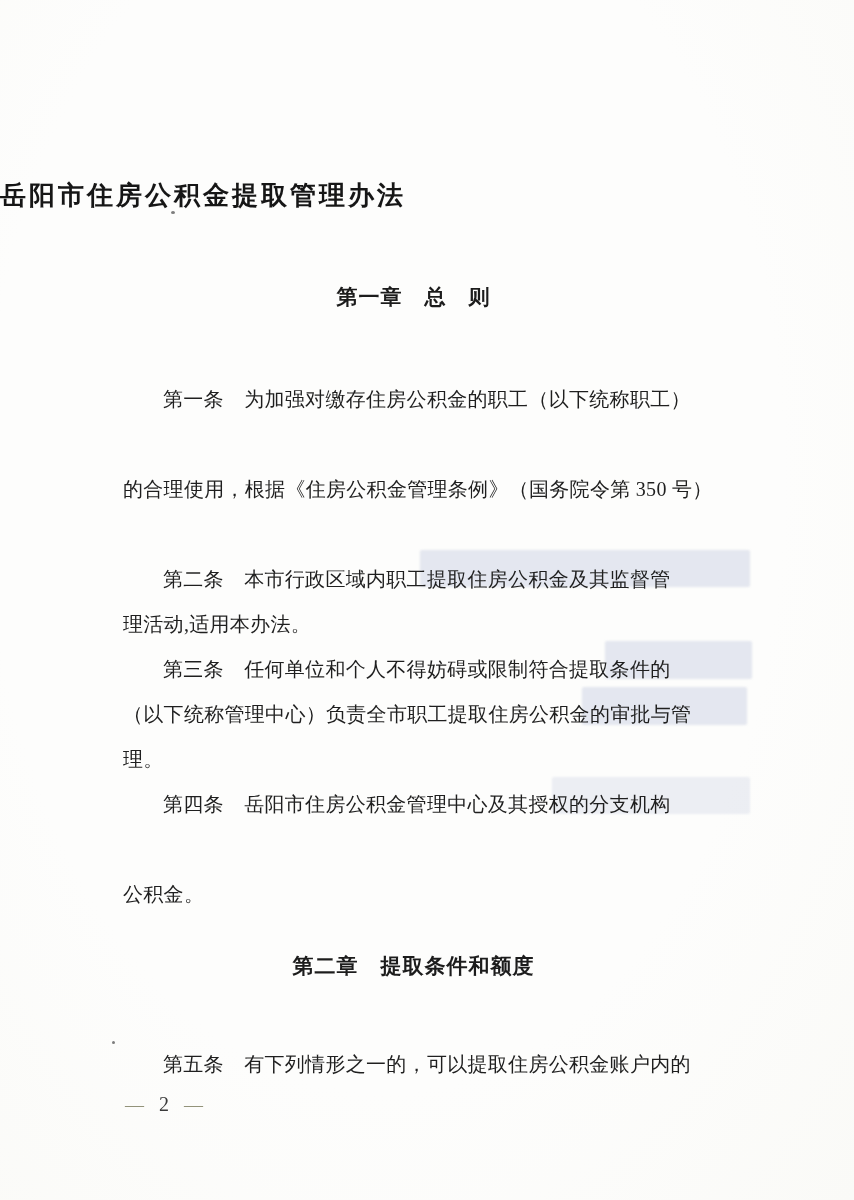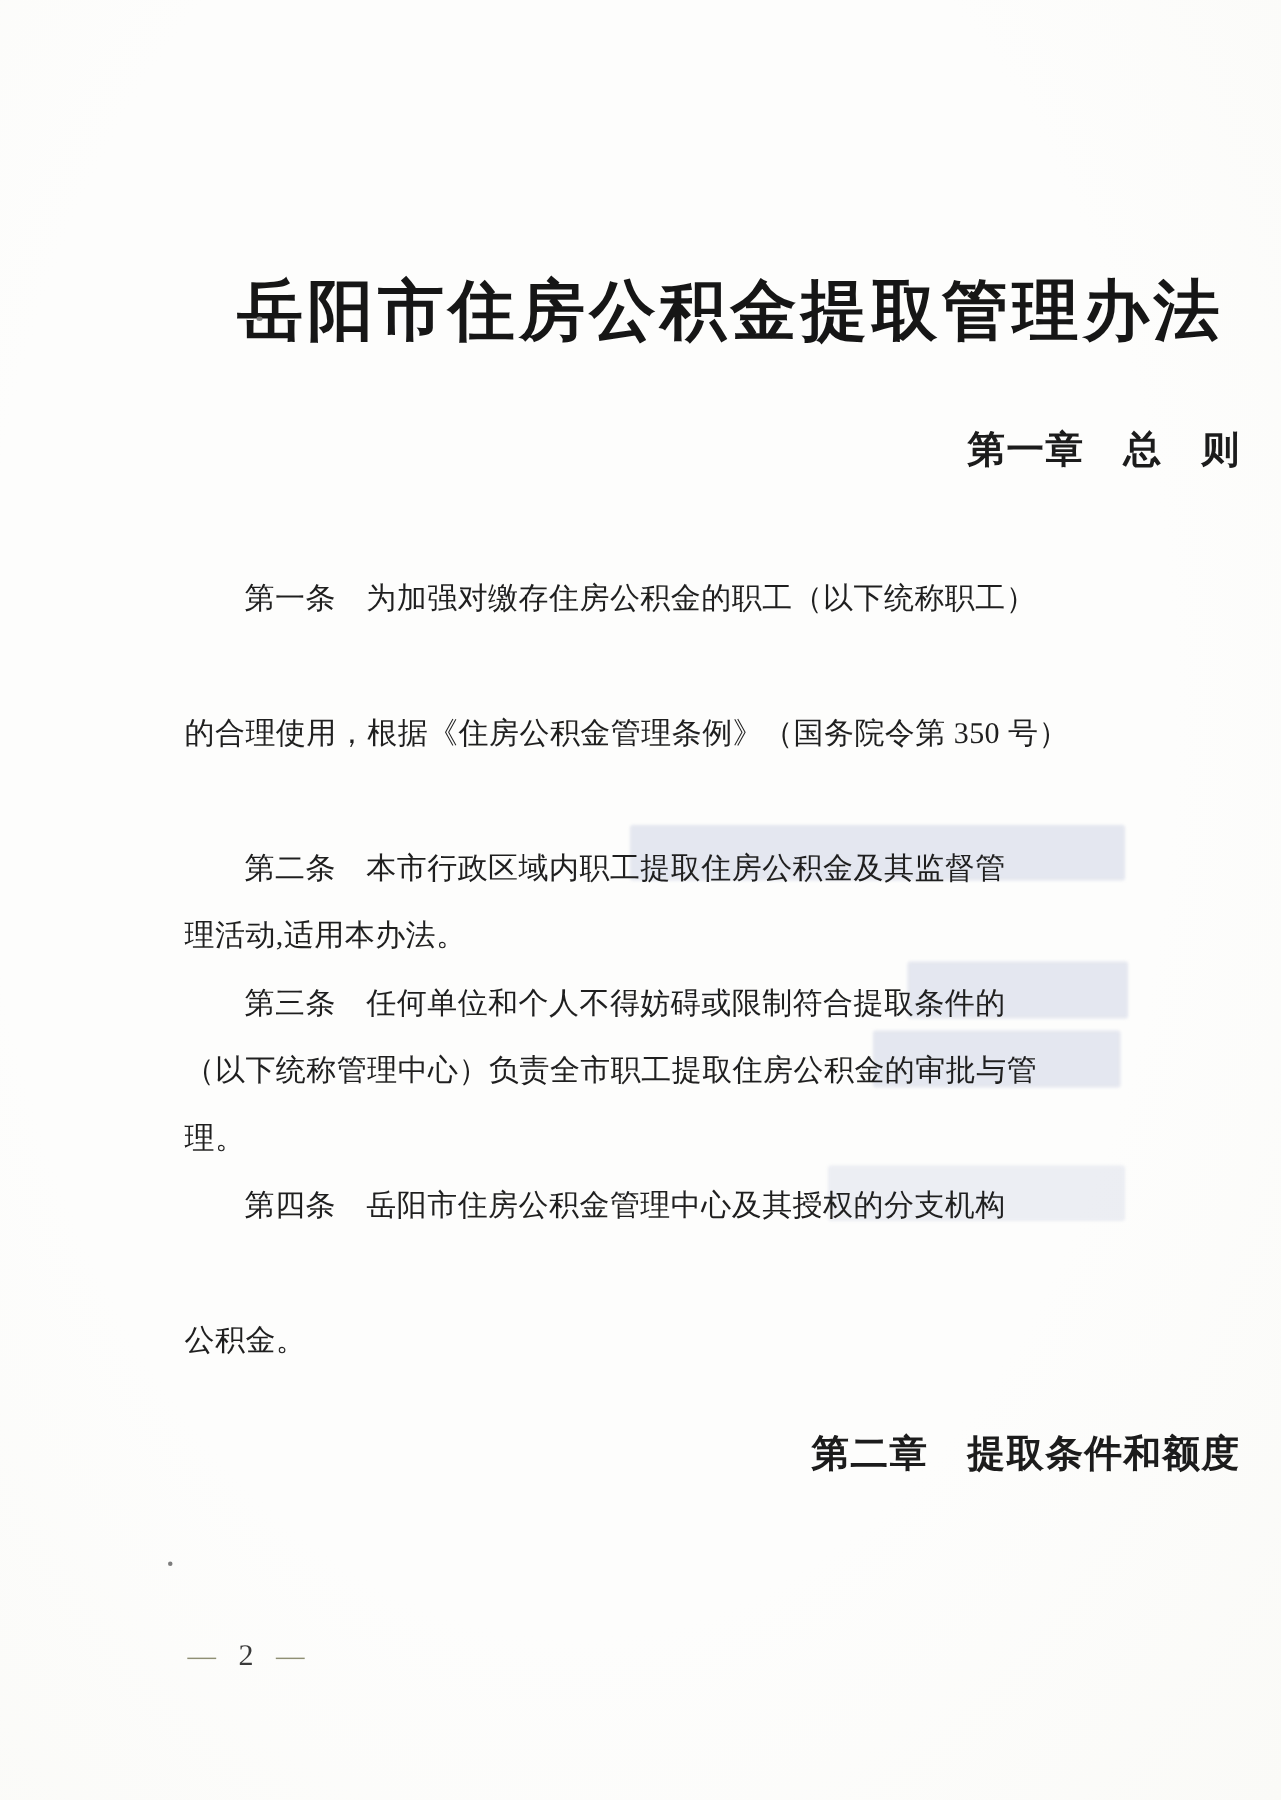--- a/index.html
+++ b/index.html
@@ -11,35 +11,35 @@
   .page {
     position: relative;
     width: 854px; height: 1200px;
     background: #fcfcfb;
     background-image: radial-gradient(ellipse at 45% 40%, #fdfdfc 60%, #fafaf7 100%);
     overflow: hidden;
   }
   .doc-title {
     position: absolute;
     left: 0; top: 178px; width: 816px;
-    text-align: right;
+    text-align: left;
     font-family: "Liberation Sans", "DejaVu Sans", sans-serif;
     font-weight: 700;
-    font-size: 44px;
+    font-size: 26px;
     letter-spacing: 3px;
     color: #161616;
     white-space: nowrap;
   }
   .chapter-heading {
     position: absolute;
     left: 0; width: 827px;
-    text-align: right;
+    text-align: center;
     font-family: "Liberation Sans", "DejaVu Sans", sans-serif;
     font-weight: 700;
-    font-size: 25px;
+    font-size: 21px;
     letter-spacing: 1px;
     color: #1c1c1c;
     white-space: nowrap;
   }
   .ch1 { top: 283px; }
   .ch2 { top: 952px; }
   .bline {
     position: absolute;
     left: 123px;
     width: 660px;
@@ -106,20 +106,21 @@
 
   <div class="bline indent" style="top:651px">第三条　任何单位和个人不得妨碍或限制符合提取条件的</div>
   <div class="bline" style="top:696px">（以下统称管理中心）负责全市职工提取住房公积金的审批与管</div>
   <div class="bline" style="top:741px">理。</div>
 
   <div class="bline indent" style="top:786px">第四条　岳阳市住房公积金管理中心及其授权的分支机构</div>
   <div class="bline" style="top:876px">公积金。</div>
 
   <div class="chapter-heading ch2">第二章　提取条件和额度</div>
 
+  <div class="bline indent" style="top:1046px">第五条　有下列情形之一的，可以提取住房公积金账户内的</div>
 
   <div class="footer">
     <span class="dash">—</span>
     <span class="num">2</span>
     <span class="dash">—</span>
   </div>
 
 </div>
 
 </body></html>

